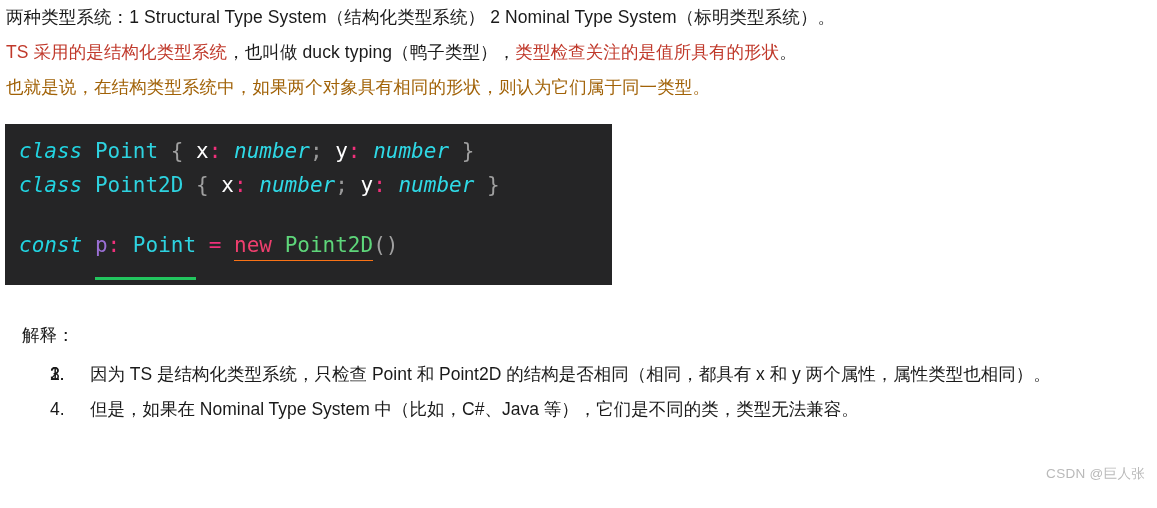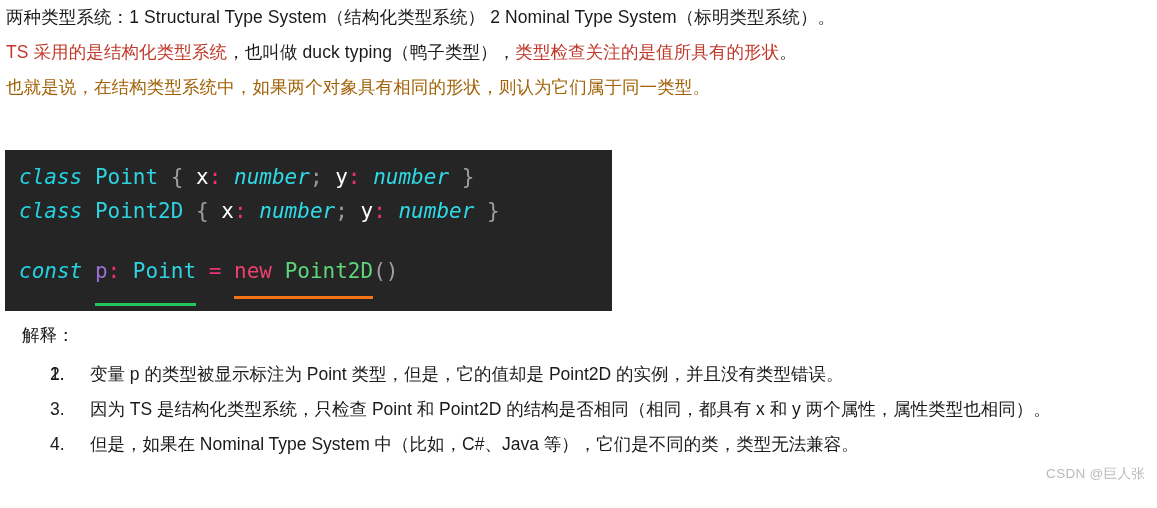--- a/index.html
+++ b/index.html
@@ -37,21 +37,21 @@
   }
   .para.p1 { color: #1a1a1a; }
   .para.p2 { color: #1a1a1a; }
   .para.p3 { color: #a16207; }
   .red { color: #c0392b; }
 
   
   .code-block {
     position: absolute;
     left: 5px;
-    top: 150px;
+    top: 124px;
     width: 607px;
     height: 161px;
     background: #252526;
     box-sizing: border-box;
     padding: 10px 0 0 14px;
     overflow: hidden;
   }
   .code-line {
     font-family: "DejaVu Sans Mono", "Liberation Mono", monospace;
     font-size: 21px;
@@ -72,22 +72,22 @@
   .tok-eq       { color: #f0307a; }
   .tok-new      { color: #ee3f6e; }
   .tok-cls-green{ color: #5ed67a; }
   .tok-paren    { color: #a0a0a0; }
 
   .err-underline {
     border-bottom: 3px solid #22c55e;
     padding-bottom: 20px;
   }
   .warn-underline {
-    border-bottom: 3px solid #f97316;
-    padding-bottom: 13px;
+    border-bottom: 1px solid #f97316;
+    padding-bottom: 3px;
   }
 
   
   .explain-label {
     position: absolute;
     left: 22px;
     top: 320px;
     font-size: 17.5px;
     line-height: 30px;
     color: #1a1a1a;
@@ -156,21 +156,20 @@
   </div>
 
   <div class="explain-label">解释：</div>
 
   <ul class="olist">
     <li>
       <span class="num">1.</span>
     </li>
     <li>
       <span class="num">2.</span>
-      <span>变量 p 的类型被显示标注为 Point 类型，但是，它的值却是 Point2D 的实例，并且没有类型错误。</span>
     </li>
     <li>
       <span class="num">3.</span>
       <span>因为 TS 是结构化类型系统，只检查 Point 和 Point2D 的结构是否相同（相同，都具有 x 和 y 两个属性，属性类型也相同）。</span>
     </li>
     <li>
       <span class="num">4.</span>
       <span>但是，如果在 Nominal Type System 中（比如，C#、Java 等），它们是不同的类，类型无法兼容。</span>
     </li>
   </ul>

